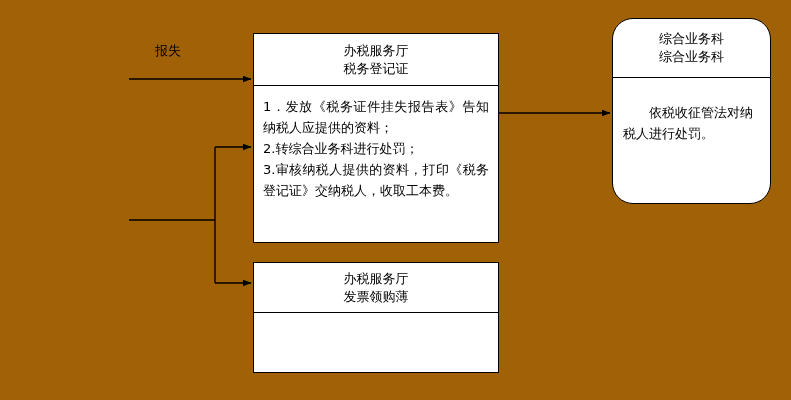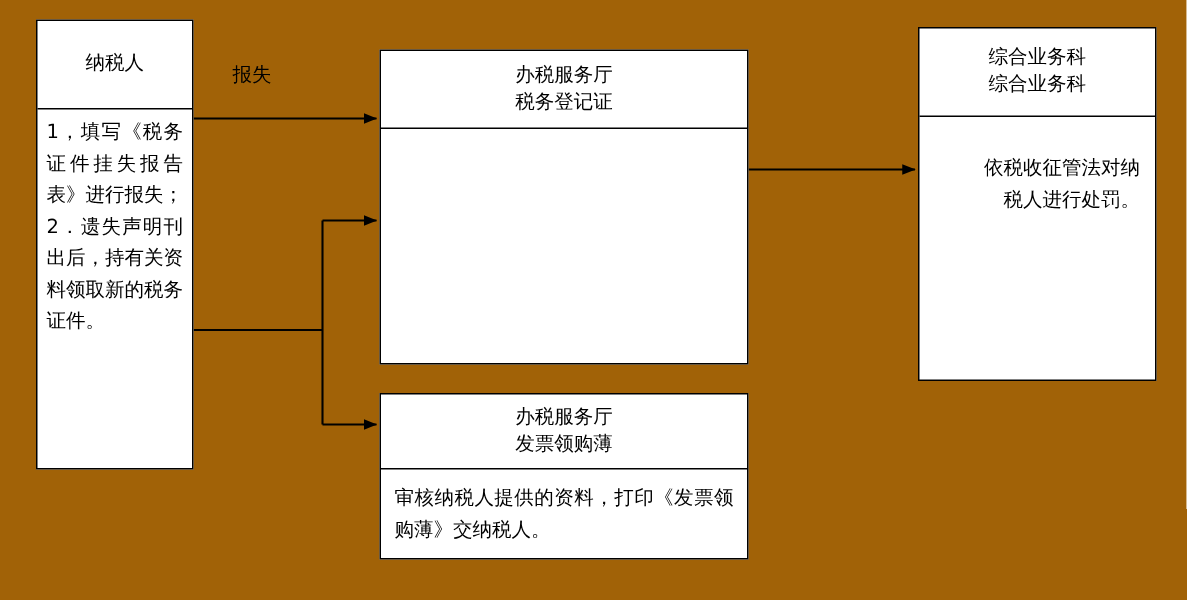--- a/index.html
+++ b/index.html
@@ -43,21 +43,21 @@
   }
   .node-body {
     box-sizing: border-box;
     font-size: 13px;
     line-height: 1.5;
     padding: 6px 7px 4px 7px;
     text-align: justify;
     text-justify: inter-ideograph;
   }
   .node-body.centered-body {
-    text-align: right;
+    text-align: left;
     text-indent: 2em;
   }
   .node-body p {
     margin: 0;
     padding: 0;
   }
 
   
   #node-taxpayer {
     left: 24px;
@@ -101,21 +101,22 @@
   #node-invoice .node-body {
     padding: 9px 9px 4px 9px;
     line-height: 1.62;
   }
 
   
   #node-review {
     left: 612px;
     top: 18px;
     width: 159px;
-    height: 236px;
+    height: 186px;
+    border-radius: 21px;
   }
   #node-review .node-header {
     height: 59px;
   }
   #node-review .node-body {
     padding: 24px 10px 4px 10px;
     line-height: 1.62;
   }
 
   
@@ -158,45 +159,38 @@
 
     <line x1="215" y1="147" x2="251" y2="147" stroke="#000000" stroke-width="1.4" marker-end="url(#arrowhead)"></line>
 
     <line x1="215" y1="283" x2="251" y2="283" stroke="#000000" stroke-width="1.4" marker-end="url(#arrowhead)"></line>
 
     <line x1="499" y1="113" x2="610" y2="113" stroke="#000000" stroke-width="1.4" marker-end="url(#arrowhead)"></line>
   </svg>
 
   <div class="edge-label" id="label-baoshi">报失</div>
 
-  <div class="node" id="node-taxpayer">
-    <div class="node-header">
-      <span class="hline">纳税人</span>
-    </div>
-    <div class="node-body">
-      <p>1，填写《税务证件挂失报告表》进行报失；</p>
-      <p>2．遗失声明刊出后，持有关资料领取新的税务证件。</p>
-    </div>
-  </div>
 
   <div class="node" id="node-registration">
     <div class="node-header">
       <span class="hline">办税服务厅</span>
       <span class="hline">税务登记证</span>
     </div>
+    <div class="node-body">
+      <p>1．发放《税务证件挂失报告表》告知纳税人应提供的资料；</p>
+      <p>2.转综合业务科进行处罚；</p>
+      <p>3.审核纳税人提供的资料，打印《税务登记证》交纳税人，收取工本费。</p>
+    </div>
   </div>
 
   <div class="node" id="node-invoice">
     <div class="node-header">
       <span class="hline">办税服务厅</span>
       <span class="hline">发票领购薄</span>
     </div>
-    <div class="node-body">
-      <p>审核纳税人提供的资料，打印《发票领购薄》交纳税人。</p>
-    </div>
   </div>
 
   <div class="node" id="node-review">
     <div class="node-header">
       <span class="hline">综合业务科</span>
       <span class="hline">综合业务科</span>
     </div>
     <div class="node-body centered-body">
       <p>依税收征管法对纳税人进行处罚。</p>
     </div>

